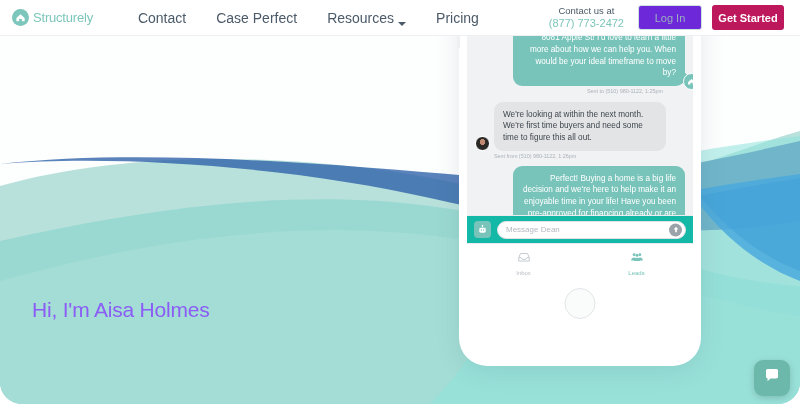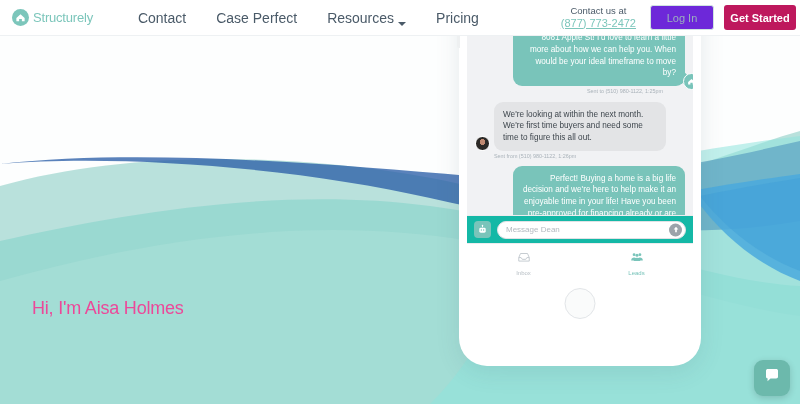--- a/index.html
+++ b/index.html
@@ -1,21 +1,21 @@
 <!DOCTYPE html>
 <html><head>
 <meta charset="utf-8">
 <style>
   * { box-sizing: border-box; margin: 0; padding: 0; }
   html, body {
     width: 800px; height: 404px;
     font-family: "Liberation Sans", sans-serif;
     overflow: hidden; background: #ffffff;
   }
-  #page { position: relative; width: 800px; height: 404px; overflow: hidden; background:#fff; }
+  #page { position: relative; width: 800px; height: 404px; overflow: hidden; background:#fff;border-radius:22px; }
 
   
   #header {
     position: absolute; top: 0; left: 0; width: 800px; height: 36px;
     background: #ffffff; z-index: 40;
     border-bottom: 1px solid #eef1f3;
     display: flex; align-items: center;
   }
   #logo-wrap { display:flex; align-items:center; gap:4px; margin-left:12px; }
   #logo-mark {
@@ -27,41 +27,41 @@
 
   #nav { display:flex; align-items:center; gap:0; margin-left:30px; }
   .nav-item {
     font-size:14px; color:#4a5a68; padding:0 15px; cursor:pointer;
     display:flex; align-items:flex-end; gap:4px; white-space:nowrap;
   }
   .chev { display:inline-block; width:0;height:0;
     border-left:4px solid transparent;border-right:4px solid transparent;
     border-top:4px solid #4a5a68; margin-top:2px; }
 
-  #header-right { margin-left:auto; display:flex; align-items:center; gap:10px; margin-right:4px; }
+  #header-right { margin-left:auto; display:flex; align-items:center; gap:10px; margin-right:16px; }
   #contact-block { text-align:center; line-height:1.25; margin-right:4px; }
   #contact-label { font-size:9.5px; color:#4a5a68; }
-  #contact-phone { font-size:11px; color:#7cc6bb;text-decoration:underline; }
+  #contact-phone { font-size:11px; color:#7cc6bb; }
   #login-btn {
     width:64px; height:25px; border:1px solid #cfe4e0; border-radius:3px;
     background:#6d28d9; color:#9bb0bd; font-size:11px;
     display:flex; align-items:center; justify-content:center; cursor:pointer;
   }
   #getstarted-btn {
     width:72px; height:25px; border-radius:3px; background:#be185d;
     color:#fff; font-size:11px; font-weight:bold;
     display:flex; align-items:center; justify-content:center; cursor:pointer;
   }
 
   
   #waves { position:absolute; top:36px; left:0; width:800px; height:368px; z-index:1; }
 
   
   #hero { position:absolute; left:32px; top:298px; width:380px; z-index:20; }
-  #hero-title { font-size:18px; color:#ec4899; font-weight:400; letter-spacing:-0.2px; }
+  #hero-title { font-size:21px; color:#8b5cf6; font-weight:400; letter-spacing:-0.2px; }
   #hero-sub { margin-top:12px; font-size:10.5px; line-height:1.65; color:#7f8c96; }
 
   
   #phone {
     position:absolute; left:459px; top:36px; width:242px; height:330px; z-index:25;
   }
   #phone-body {
     position:absolute; left:0; top:-40px; width:242px; height:370px;
     background:#ffffff; border-radius:0 0 28px 28px;
     box-shadow:0 6px 24px rgba(60,90,110,.12);

